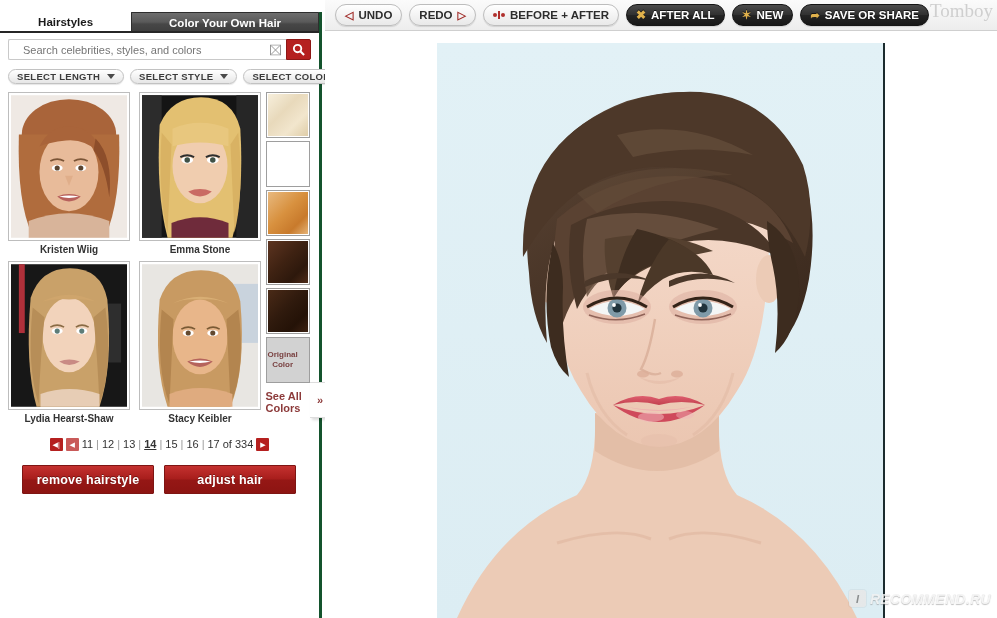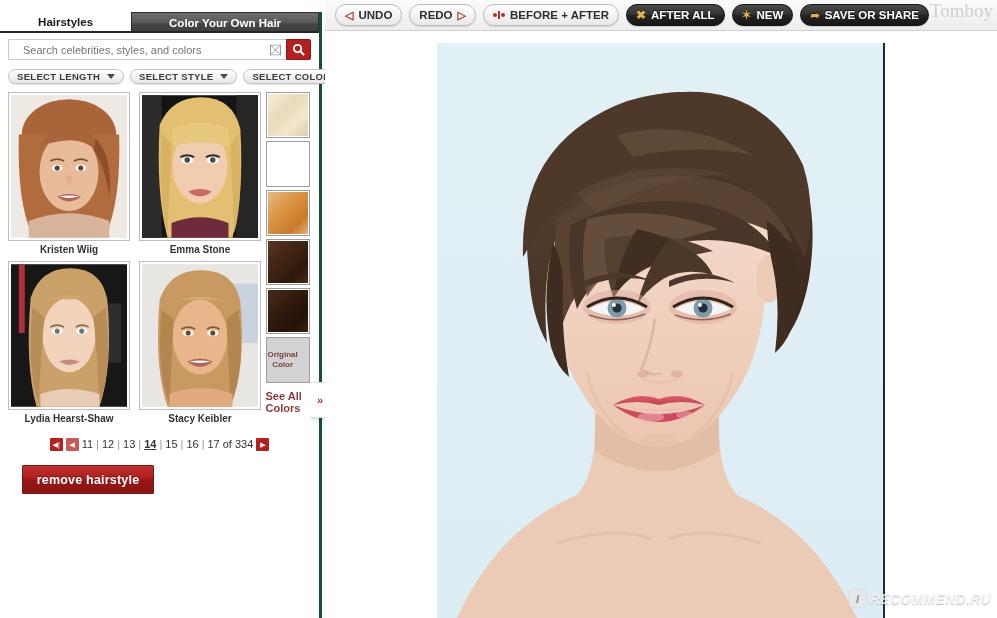--- a/index.html
+++ b/index.html
@@ -448,20 +448,21 @@
       <span class="pg-sep">|</span>
       <span class="pg-num">16</span>
       <span class="pg-sep">|</span>
       <span class="pg-num">17</span>
       <span class="pg-total">of 334</span>
       <div class="pg-btn">▶</div>
     </div>
 
     <div class="actions">
       <div class="act-btn">remove hairstyle</div>
+      <div class="act-btn">adjust hair</div>
     </div>
   </div>
 
   <div id="main">
 
     <div class="toolbar">
 
       <div class="tb-btn">
         <span class="arrow-l">◁</span>
         <span>UNDO</span>

